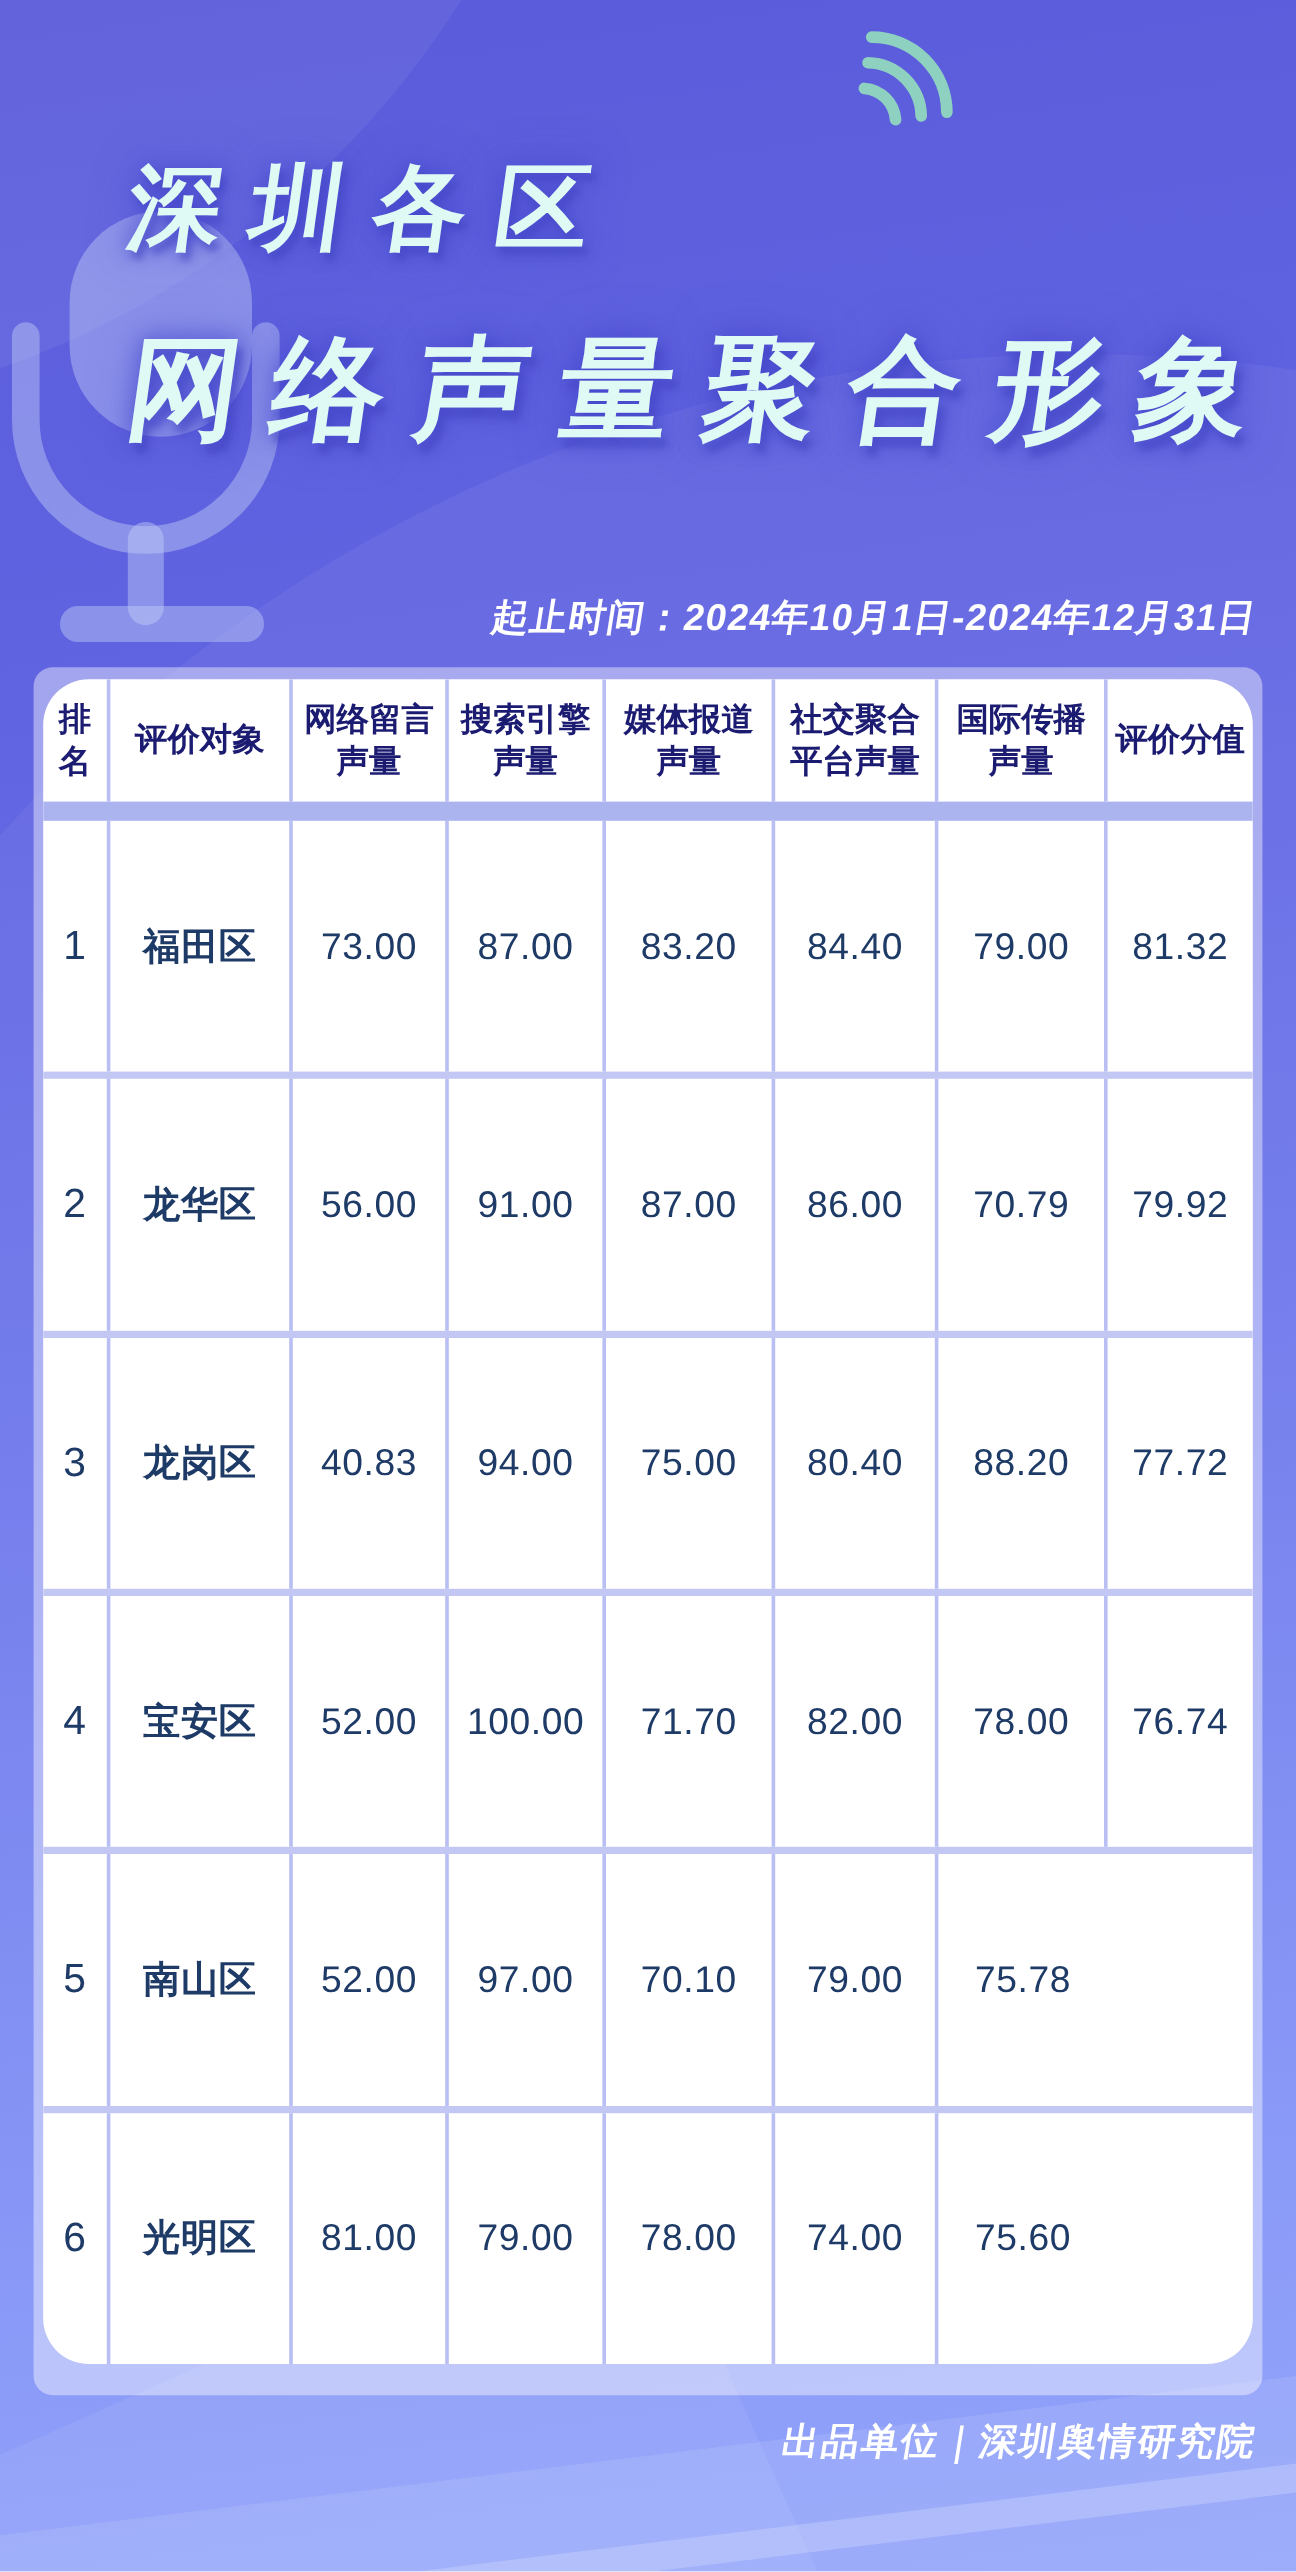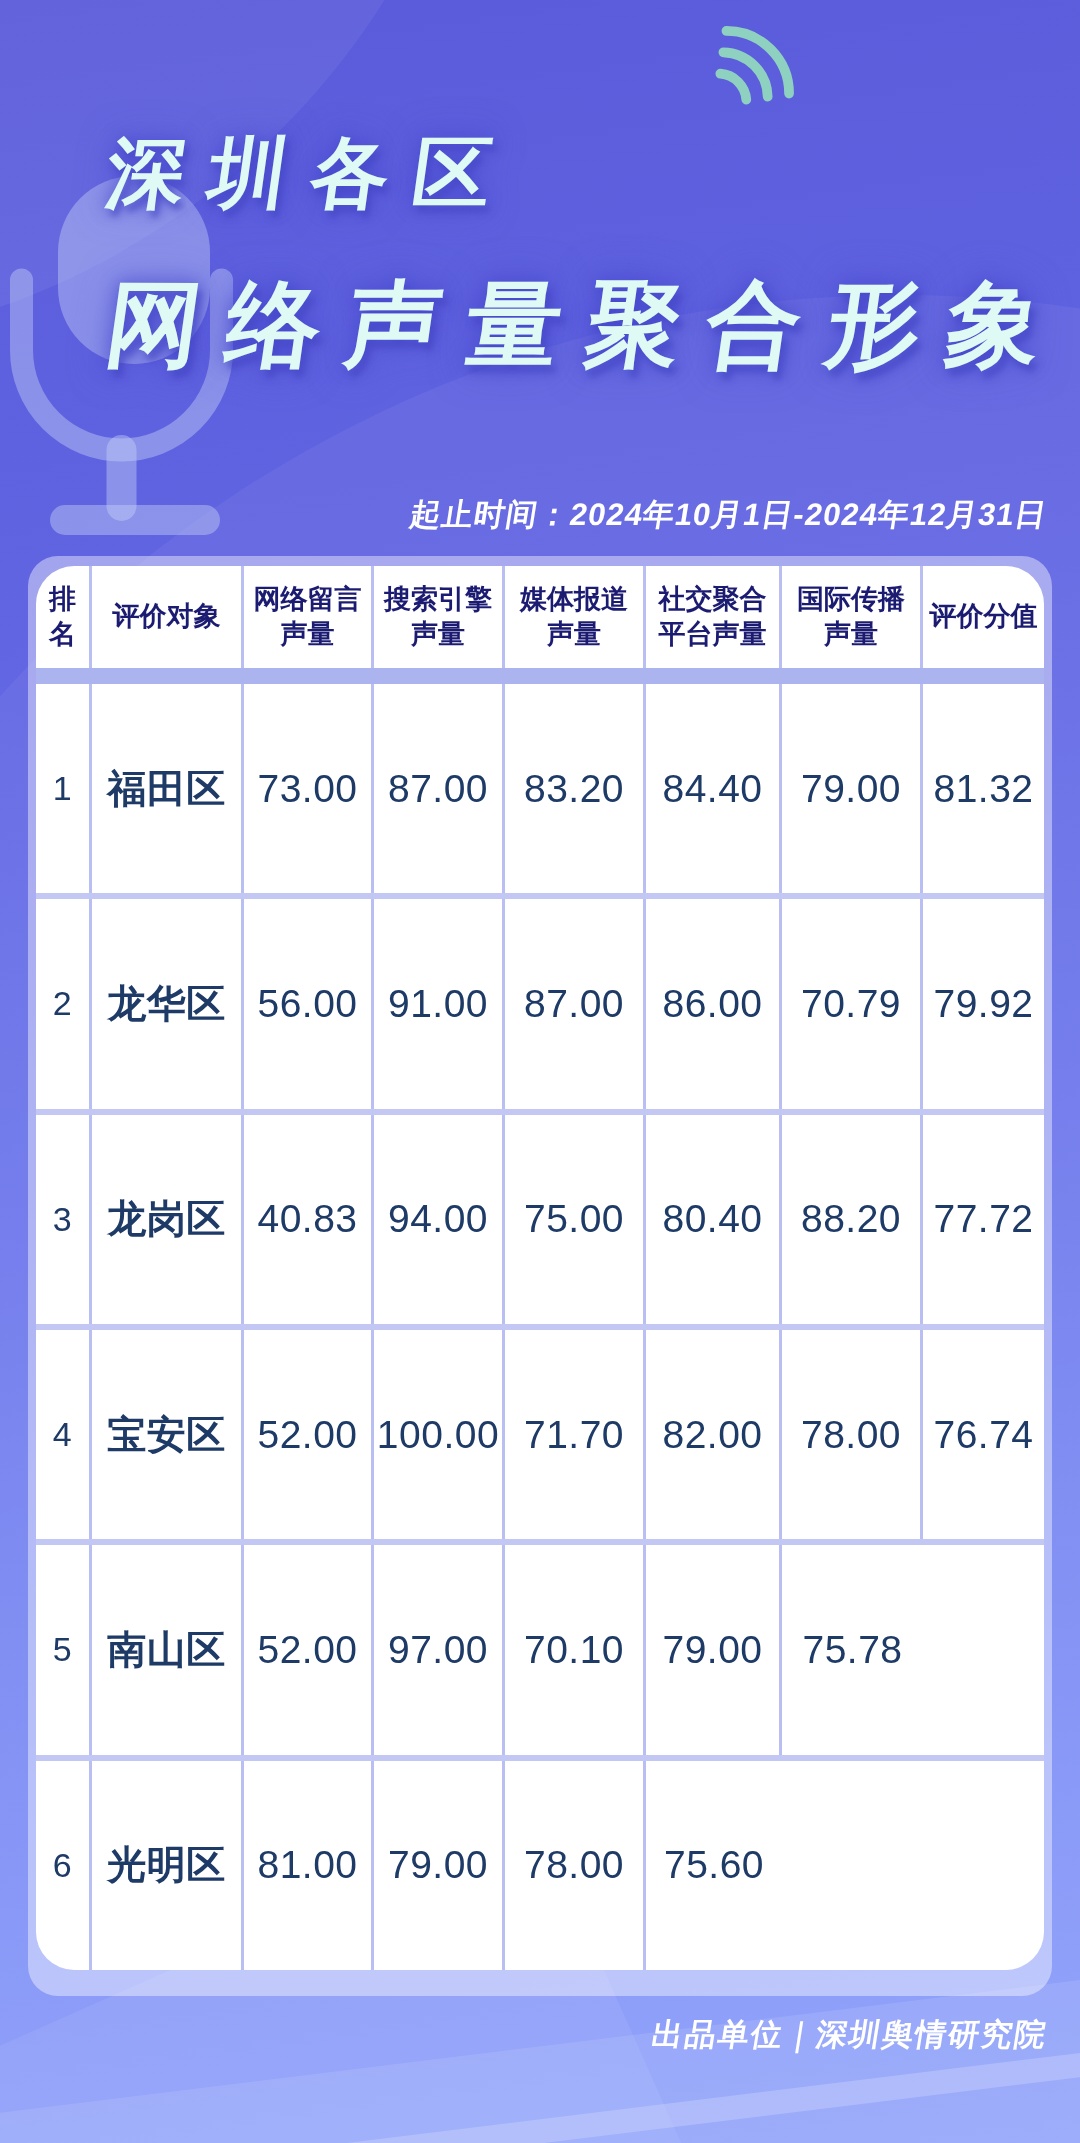--- a/index.html
+++ b/index.html
@@ -25,32 +25,32 @@
   .title1{position:absolute;left:100px;top:122px;font-size:78px;font-weight:900;
     letter-spacing:24px;color:#dff9f4;transform:skewX(-8deg);transform-origin:left bottom;white-space:nowrap;
     text-shadow:0 0 16px rgba(72,74,205,0.9),0 0 34px rgba(72,74,205,0.55),5px 7px 6px rgba(64,66,190,0.55);}
   .title2{position:absolute;left:98px;top:262px;font-size:94px;font-weight:900;
     letter-spacing:26px;color:#dff9f4;transform:skewX(-8deg);transform-origin:left bottom;white-space:nowrap;
     text-shadow:0 0 18px rgba(72,74,205,0.9),0 0 38px rgba(72,74,205,0.55),6px 8px 6px rgba(64,66,190,0.55);}
   .subtitle{position:absolute;right:33px;top:494px;font-size:31px;font-weight:700;color:#ffffff;
     letter-spacing:1px;transform:skewX(-9deg);white-space:nowrap;}
   
   .panel-frame{position:absolute;left:28px;top:556px;width:1024px;height:1440px;
-    background:rgba(255,255,255,0.42);border-radius:30px;}
+    background:rgba(255,255,255,0.42);border-radius:16px;}
   .panel{position:absolute;left:8px;top:10px;width:1008px;height:1404px;background:#ffffff;
     border-radius:38px;overflow:hidden;display:flex;flex-direction:column;}
   .thead{height:102px;display:grid;grid-template-columns:56px 152px 130px 131px 141px 136px 141px 1fr;}
   .th{display:flex;flex-direction:column;align-items:center;justify-content:center;
     font-size:27px;font-weight:800;color:#1b1b72;line-height:1.3;text-align:center;}
   .th:not(:last-child){border-right:3px solid #b9bff2;}
   .band{height:16px;background:#abb4ef;flex:0 0 auto;}
   .rows{flex:1;display:flex;flex-direction:column;}
   .tr{flex:1;display:grid;grid-template-columns:56px 152px 130px 131px 141px 136px 141px 1fr;}
   .tr:not(:last-child){border-bottom:6px solid #c2c7f3;}
-  .td{display:flex;align-items:center;justify-content:center;font-size:39px;color:#1e3a66;
+  .td{display:flex;align-items:center;justify-content:center;font-size:31px;color:#1e3a66;
     font-weight:500;letter-spacing:0.5px;}
   .td:not(:last-child){border-right:3px solid #b9bff2;}
   .td.name{font-weight:600;}
   .td.rank{font-size:34px;}
   
   .footer{position:absolute;right:33px;top:2014px;font-size:31px;font-weight:700;color:#ffffff;
     letter-spacing:2px;transform:skewX(-9deg);white-space:nowrap;}
 </style>
 </head>
 <body>
@@ -176,20 +176,21 @@
           <div class="td">79.00</div>
           <div class="td">75.78</div>
         </div>
 
         <div class="tr">
           <div class="td rank">6</div>
           <div class="td name">光明区</div>
           <div class="td">81.00</div>
           <div class="td">79.00</div>
           <div class="td">78.00</div>
+          <div class="td">74.00</div>
           <div class="td">75.60</div>
         </div>
 
       </div>
     </div>
   </div>
 
   <div class="footer">出品单位｜深圳舆情研究院</div>
 
 </div>

